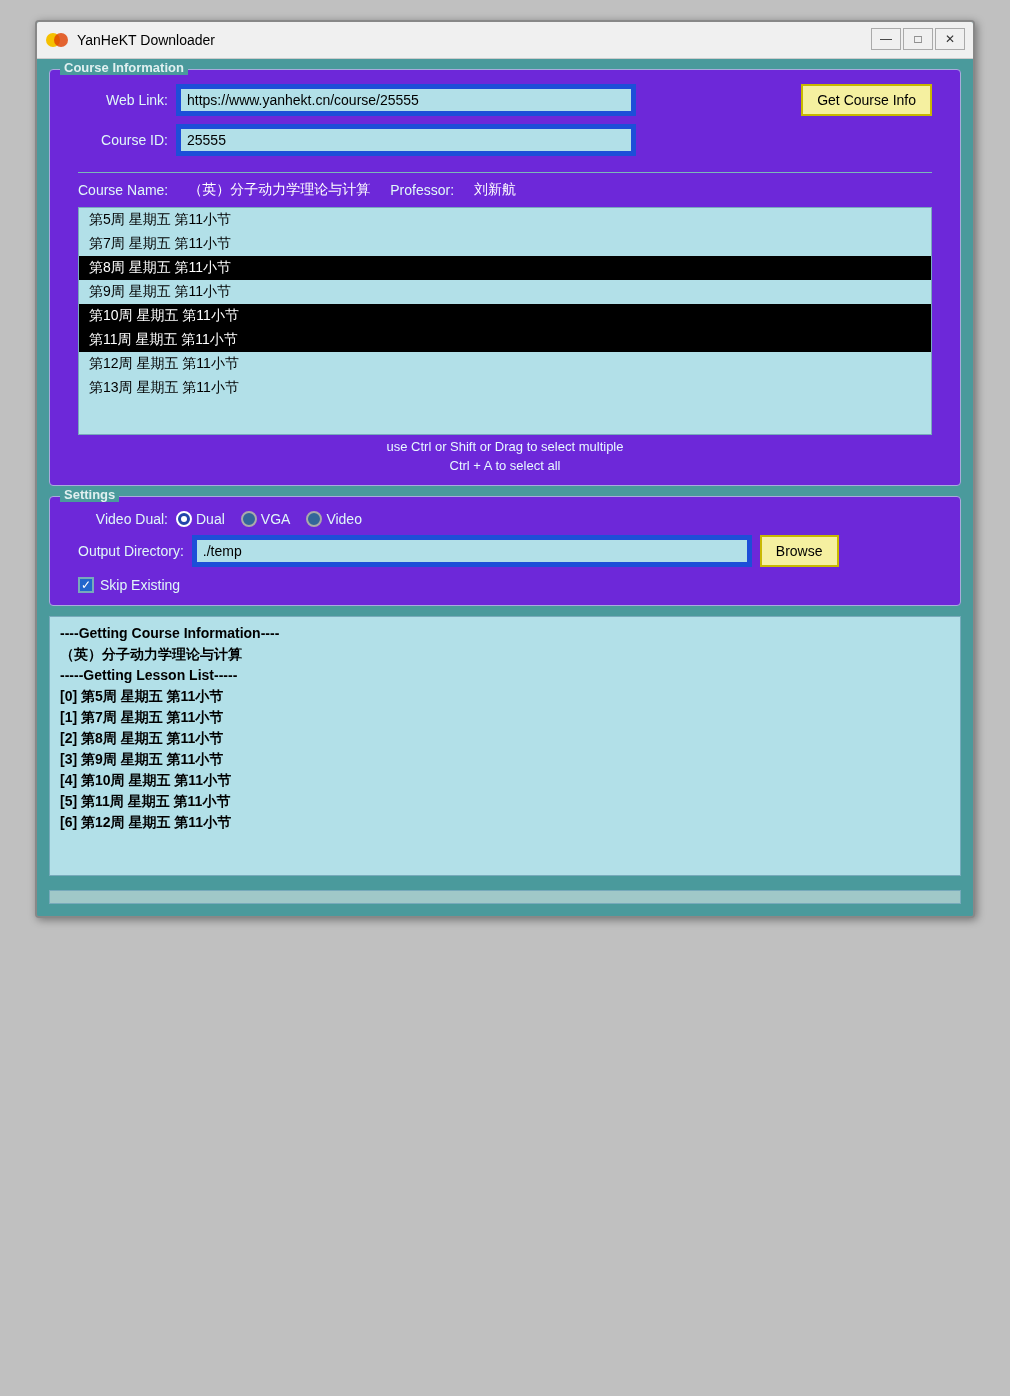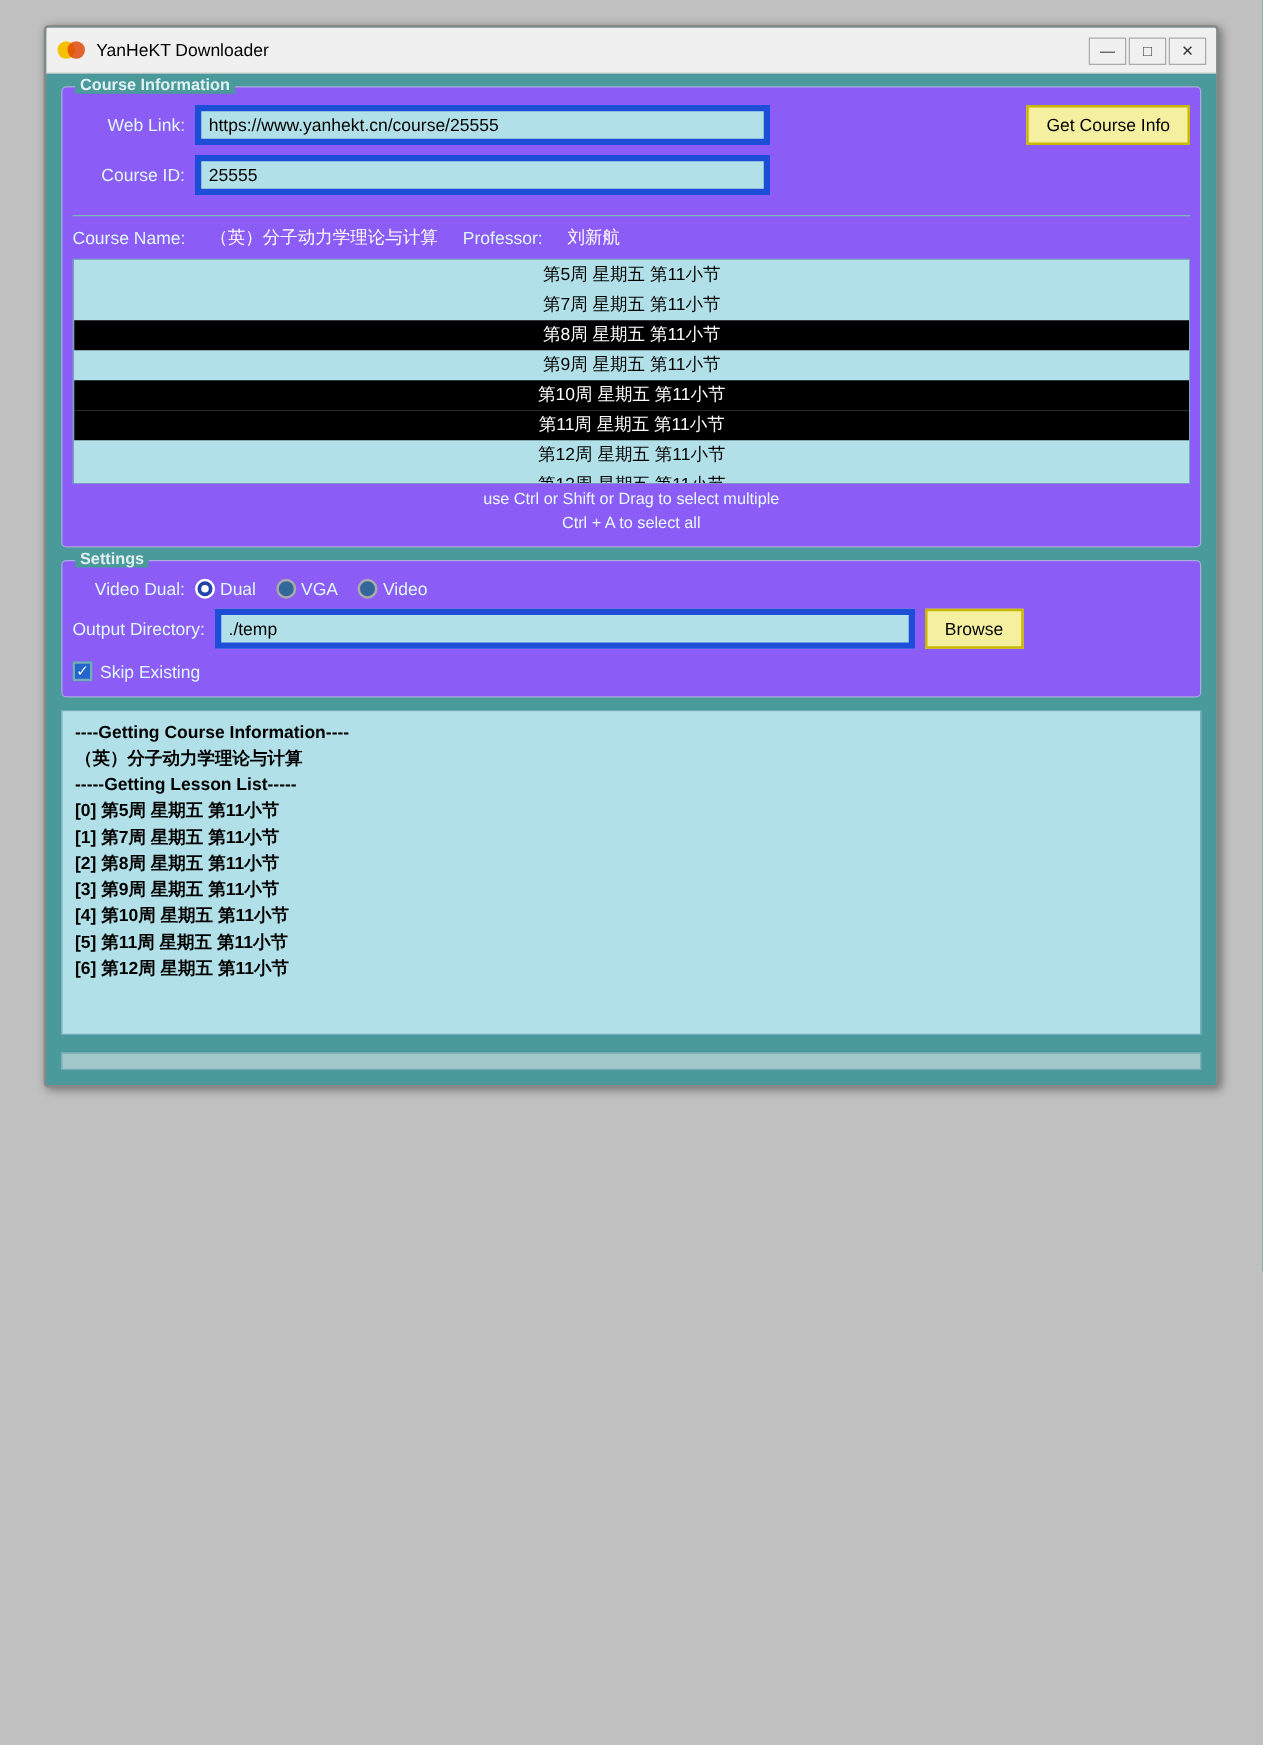--- a/index.html
+++ b/index.html
@@ -16,21 +16,21 @@
       margin: 20px auto;
       background: #5f9ea0;
       border: 2px solid #888;
       border-radius: 4px;
       overflow: hidden;
       box-shadow: 2px 2px 8px rgba(0,0,0,0.4);
     }
     .title-bar {
       background: #f0f0f0;
       display: flex;
-      align-items: flex-end;
+      align-items: flex-start;
       justify-content: space-between;
       padding: 6px 8px;
       border-bottom: 1px solid #ccc;
     }
     .title-bar-left {
       display: flex;
       align-items: center;
       gap: 8px;
     }
     .app-icon {
@@ -65,22 +65,22 @@
       display: flex;
       flex-direction: column;
       gap: 10px;
     }
 
     
     .group-box {
       border: 1px solid #aad;
       border-radius: 4px;
       position: relative;
-      background: #8b5cf6;
-      padding: 14px 8px 12px;
+      background: #6d28d9;
+      padding: 14px 28px 12px;
     }
     .group-box-title {
       position: absolute;
       top: -10px;
       left: 10px;
       background: #4a9a9c;
       padding: 0 4px;
       font-size: 13px;
       color: #e0f0f0;
       font-weight: bold;
@@ -137,24 +137,23 @@
     .course-info-value {
       color: #fff;
       font-size: 14px;
     }
 
     
     .lesson-listbox {
       background: #b2e0e8;
       border: 1px solid #7ab;
       width: 100%;
-      height: 180px;
+      height: 228px;
       overflow-y: scroll;
       position: relative;
-      text-align: center;
     }
     .lesson-item {
       padding: 3px 10px;
       font-size: 14px;
       color: #000;
       cursor: pointer;
       white-space: nowrap;
     }
     .lesson-item.selected {
       background: #000;

